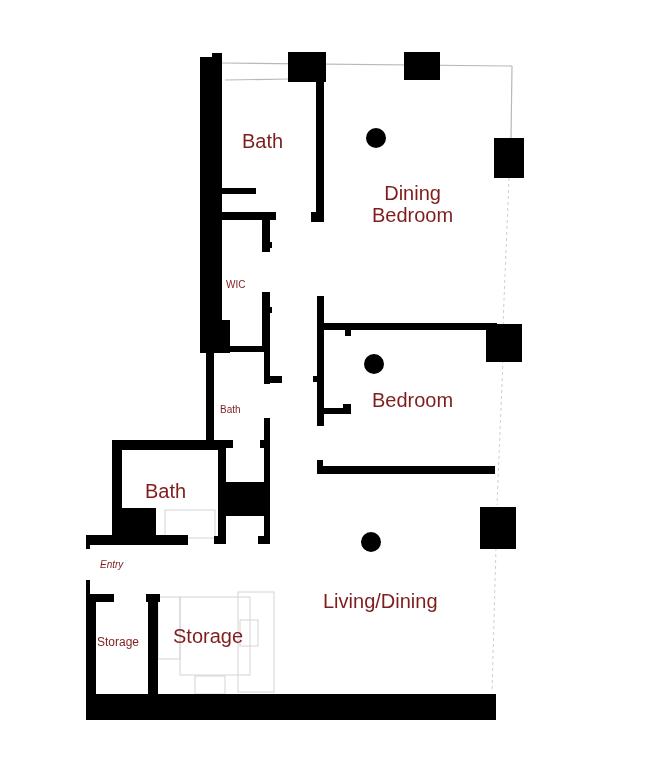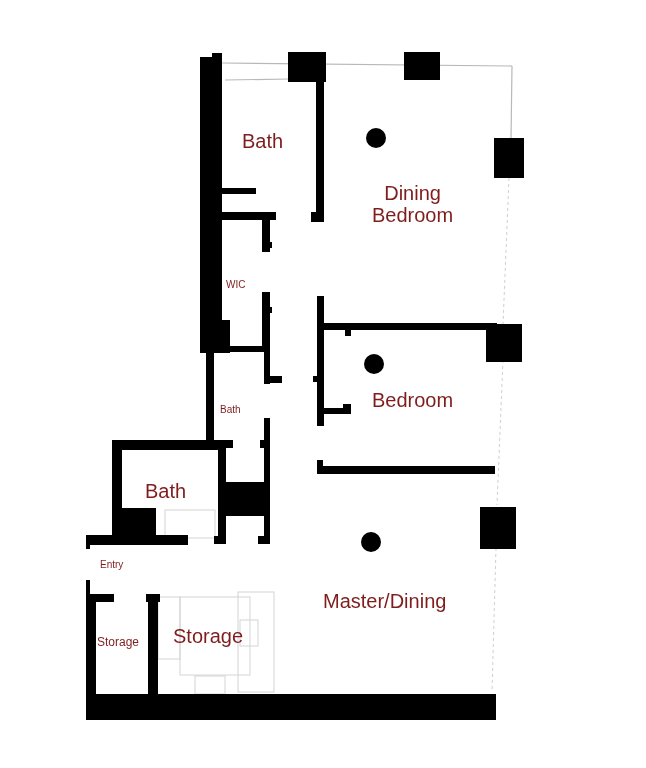--- a/index.html
+++ b/index.html
@@ -110,16 +110,16 @@
 
 <div class="label lg" style="left:242px;top:130px;">Bath</div>
 <div class="label lg" style="left:372px;top:182px;">
   <div>Dining</div>
   <div>Bedroom</div>
 </div>
 <div class="label sm" style="left:226px;top:279px;">WIC</div>
 <div class="label sm" style="left:220px;top:404px;">Bath</div>
 <div class="label lg" style="left:372px;top:389px;">Bedroom</div>
 <div class="label lg" style="left:145px;top:480px;">Bath</div>
-<div class="label sm" style="left:100px;top:559px;">Entry</div>
+<div class="label sm" style="left:100px;top:559px;font-style:italic;">Entry</div>
 <div class="label xs" style="left:97px;top:636px;">Storage</div>
 <div class="label lg" style="left:173px;top:625px;">Storage</div>
-<div class="label lg" style="left:323px;top:590px;">Master/Dining</div>
+<div class="label lg" style="left:323px;top:590px;">Living/Dining</div>
 
 </body></html>

